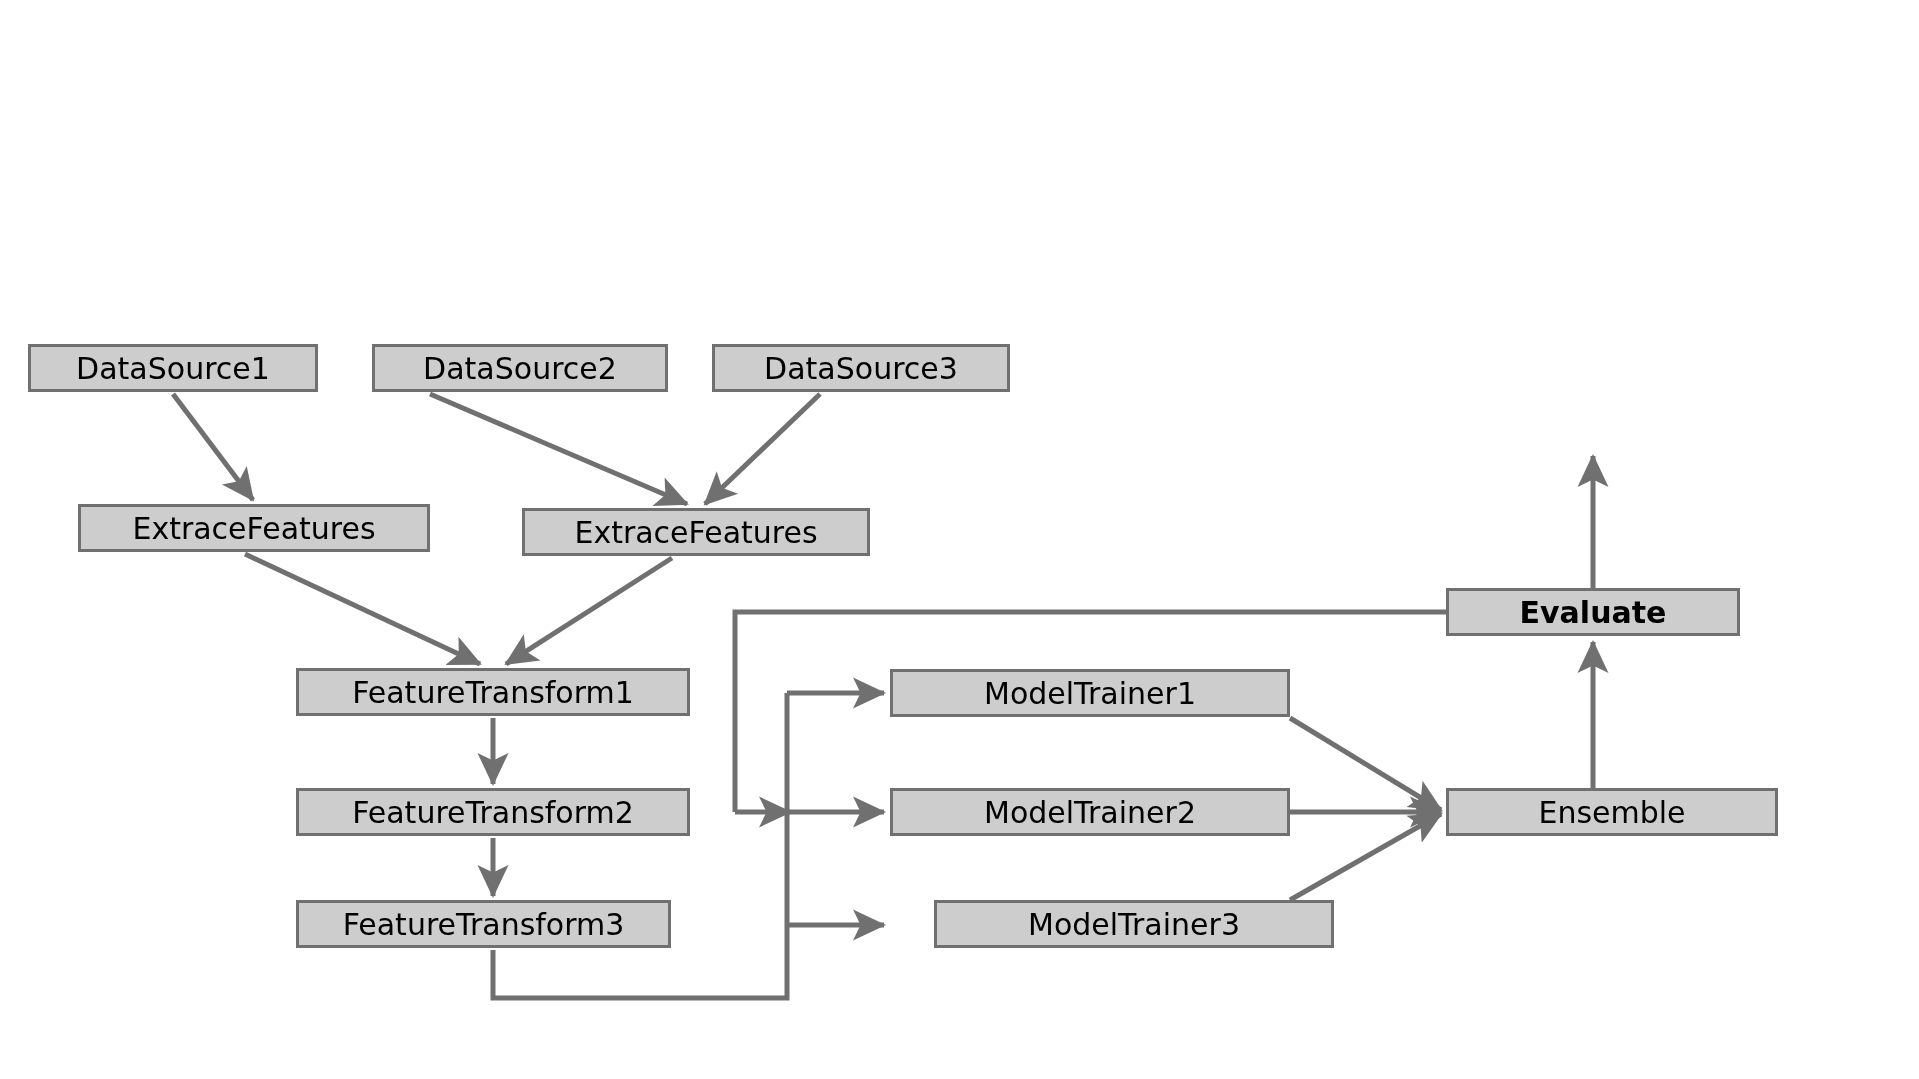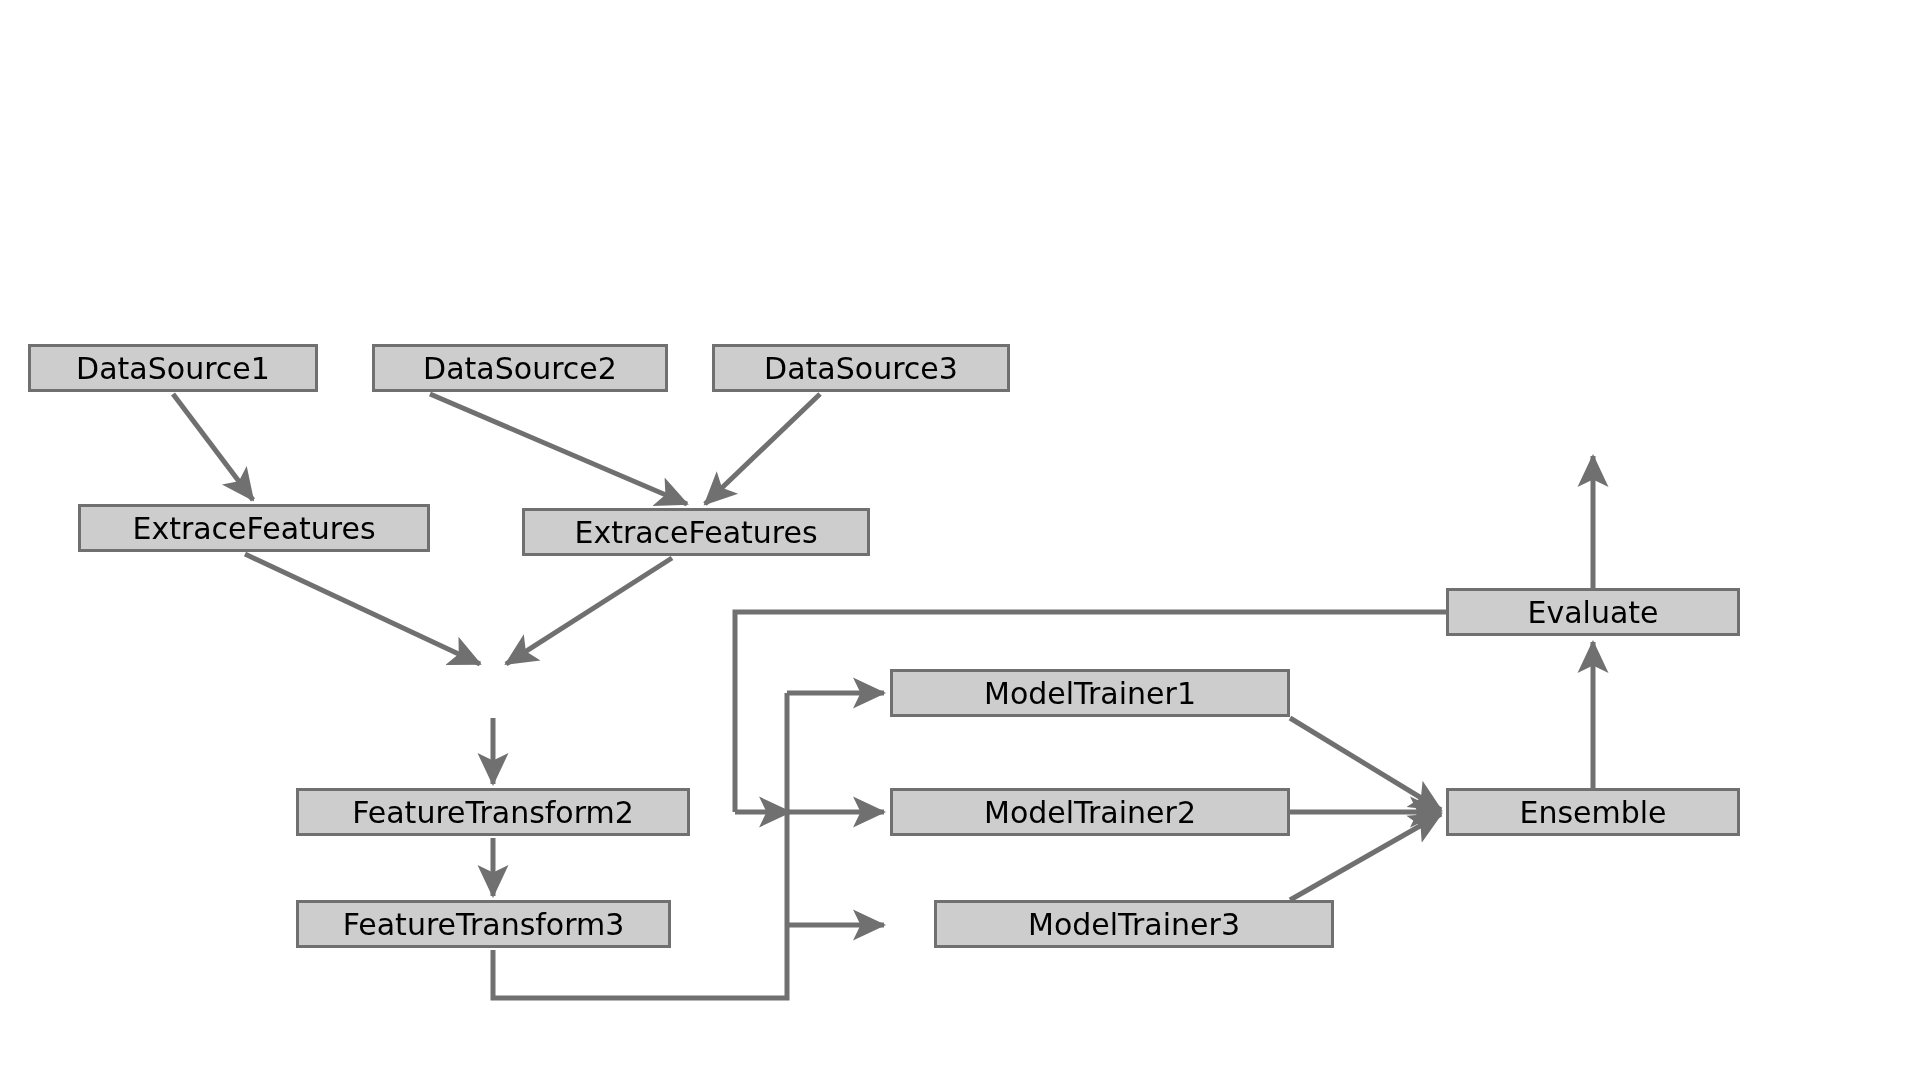--- a/index.html
+++ b/index.html
@@ -127,20 +127,23 @@
   </div>
 
   <div class="node" style="left:78px;  top:504px;  width:352px; height:48px;">
     <span class="node-label">ExtraceFeatures</span>
   </div>
 
   <div class="node" style="left:522px; top:508px;  width:348px; height:48px;">
     <span class="node-label">ExtraceFeatures</span>
   </div>
 
+  <div class="node" style="left:296px; top:668px;  width:394px; height:48px;">
+    <span class="node-label">FeatureTransform1</span>
+  </div>
 
   <div class="node" style="left:296px; top:788px;  width:394px; height:48px;">
     <span class="node-label">FeatureTransform2</span>
   </div>
 
   <div class="node" style="left:296px; top:900px;  width:375px; height:48px;">
     <span class="node-label">FeatureTransform3</span>
   </div>
 
   <div class="node" style="left:890px; top:669px;  width:400px; height:48px;">
@@ -148,22 +151,22 @@
   </div>
 
   <div class="node" style="left:890px; top:788px;  width:400px; height:48px;">
     <span class="node-label">ModelTrainer2</span>
   </div>
 
   <div class="node" style="left:890px; top:900px;  width:400px; height:48px;margin-left:44px;">
     <span class="node-label">ModelTrainer3</span>
   </div>
 
-  <div class="node" style="left:1446px; top:788px; width:294px; height:48px;">
+  <div class="node" style="left:1446px; top:788px; width:332px; height:48px;">
     <span class="node-label">Ensemble</span>
   </div>
 
-  <div class="node" style="left:1446px; top:588px; width:294px; height:48px;">
+  <div class="node" style="left:1446px; top:588px; width:294px; height:48px;font-weight:bold;">
     <span class="node-label">Evaluate</span>
   </div>
 
 
 </div>
 
 </body></html>

